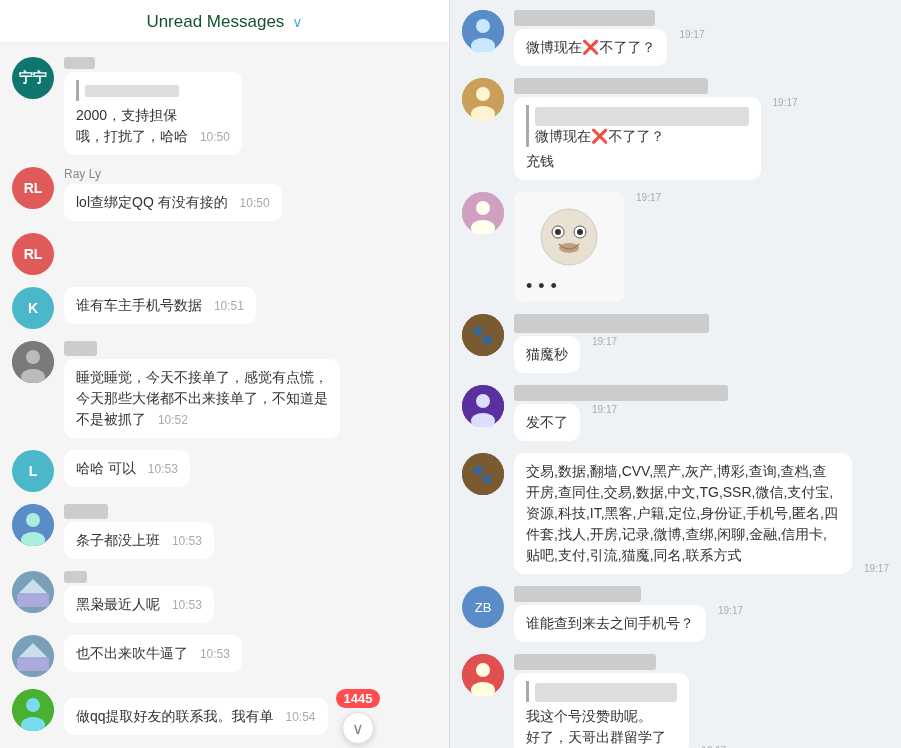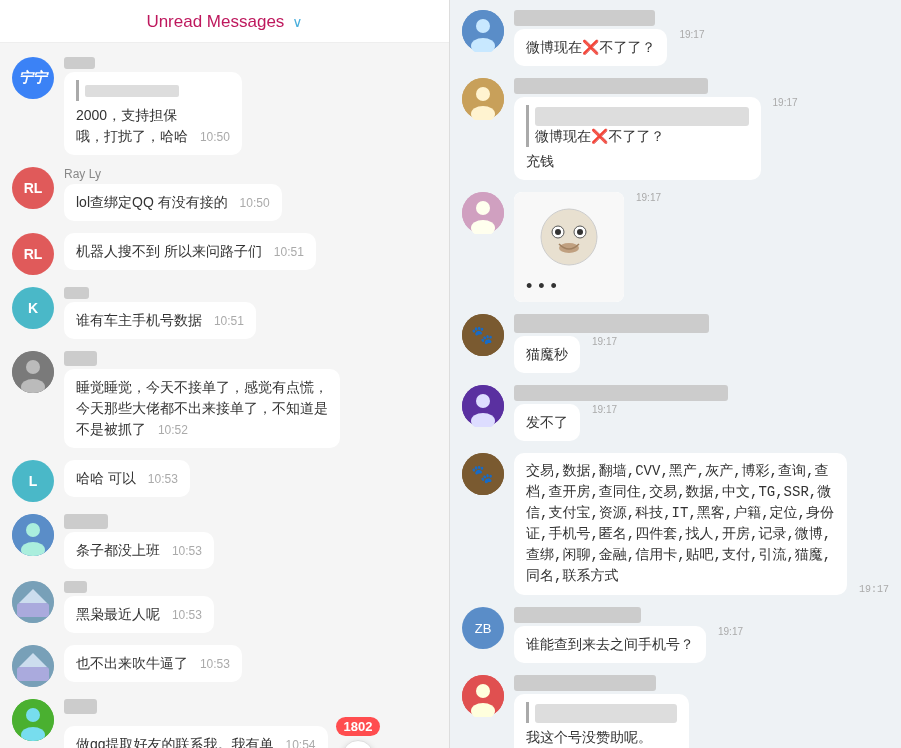--- a/index.html
+++ b/index.html
@@ -27,21 +27,21 @@
       text-align: center;
       padding: 12px 0 10px;
       border-bottom: 1px solid #eee;
       display: flex;
       align-items: center;
       justify-content: center;
       gap: 8px;
     }
 
     .left-header-title {
-      color: #be185d;
+      color: #14532d;
       font-size: 17px;
       font-weight: 500;
     }
 
     .left-header-chevron {
       color: #4aafdc;
       font-size: 14px;
     }
 
     .msg-list {
@@ -238,21 +238,21 @@
 
 <div class="left-panel">
   <div class="left-header">
     <span class="left-header-title">Unread Messages</span>
     <span class="left-header-chevron">∨</span>
   </div>
 
   <div class="msg-list">
 
     <div class="msg-item">
-      <div class="avatar" style="background:#3b82f6;font-style:italic;">宁宁</div>
+      <div class="avatar" style="background:#0f766e;">宁宁</div>
       <div class="bubble-area">
         <div class="bubble-name">
           <span class="blurred">████</span>
         </div>
         <div class="bubble">
           <div class="quote-line">
             <span class="quote-blurred">████████████</span>
           </div>
           <div>2000，支持担保<br>哦，打扰了，哈哈 <span class="time">10:50</span></div>
         </div>
@@ -265,34 +265,25 @@
         <div class="bubble-name">Ray Ly</div>
         <div class="bubble">
           <span>lol查绑定QQ 有没有接的</span>
           <span class="time">10:50</span>
         </div>
       </div>
     </div>
 
     <div class="msg-item">
       <div class="avatar" style="background:#e05a5a;">RL</div>
-      <div class="bubble-area">
-        <div class="bubble">
-          <span>机器人搜不到 所以来问路子们</span>
-          <span class="time">10:51</span>
-        </div>
-      </div>
     </div>
 
     <div class="msg-item">
       <div class="avatar" style="background:#4ab8c8;">K</div>
       <div class="bubble-area">
-        <div class="bubble-name">
-          <span class="blurred">Kami</span>
-        </div>
         <div class="bubble">
           <span>谁有车主手机号数据</span>
           <span class="time">10:51</span>
         </div>
       </div>
     </div>
 
     <div class="msg-item">
       <div class="avatar-img" style="background:#7a7a7a;">
         <svg width="42" height="42" viewBox="0 0 42 42">
@@ -378,30 +369,27 @@
 
     <div class="msg-item">
       <div class="avatar-img" style="background:#4ab030;">
         <svg width="42" height="42" viewBox="0 0 42 42">
             <circle cx="21" cy="21" r="21" fill="#4ab030"></circle>
             <circle cx="21" cy="16" r="7" fill="#7de"></circle>
             <ellipse cx="21" cy="36" rx="12" ry="8" fill="#7de"></ellipse>
           </svg>
       </div>
       <div class="bubble-area">
-        <div class="bubble-name">
-          <span class="blurred">行者行</span>
-        </div>
         <div style="display:flex;align-items:center;gap:8px;">
           <div class="bubble">
             <span>做qq提取好友的联系我。我有单</span>
             <span class="time">10:54</span>
           </div>
           <div style="display:flex;flex-direction:column;align-items:center;gap:4px;">
-            <span class="badge-1112">1802</span>
+            <span class="badge-1112">1445</span>
             <div class="scroll-down-btn">∨</div>
           </div>
         </div>
       </div>
     </div>
 
   </div>
 </div>
 
 <div class="right-panel">
@@ -518,21 +506,21 @@
   </div>
 
   <div class="right-msg">
     <div class="right-avatar" style="background:#7a5a30;">
       <svg width="42" height="42" viewBox="0 0 42 42">
           <circle cx="21" cy="21" r="21" fill="#7a5a30"></circle>
           <text x="21" y="27" text-anchor="middle" font-size="18" fill="#fff">🐾</text>
         </svg>
     </div>
     <div class="right-bubble-area">
-      <div class="right-inline" style="align-items:flex-end;font-family:Liberation Mono, monospace;">
+      <div class="right-inline" style="align-items:flex-end;">
         <div class="right-bubble" style="max-width:340px;">交易,数据,翻墙,CVV,黑产,灰产,博彩,查询,查档,查开房,查同住,交易,数据,中文,TG,SSR,微信,支付宝,资源,科技,IT,黑客,户籍,定位,身份证,手机号,匿名,四件套,找人,开房,记录,微博,查绑,闲聊,金融,信用卡,贴吧,支付,引流,猫魔,同名,联系方式</div>
         <span class="right-time">19:17</span>
       </div>
     </div>
   </div>
 
   <div class="right-msg">
     <div class="right-avatar" style="background:#5a8dc8;font-size:13px;font-weight:normal;">ZB</div>
     <div class="right-bubble-area">
       <div class="right-name-row">

